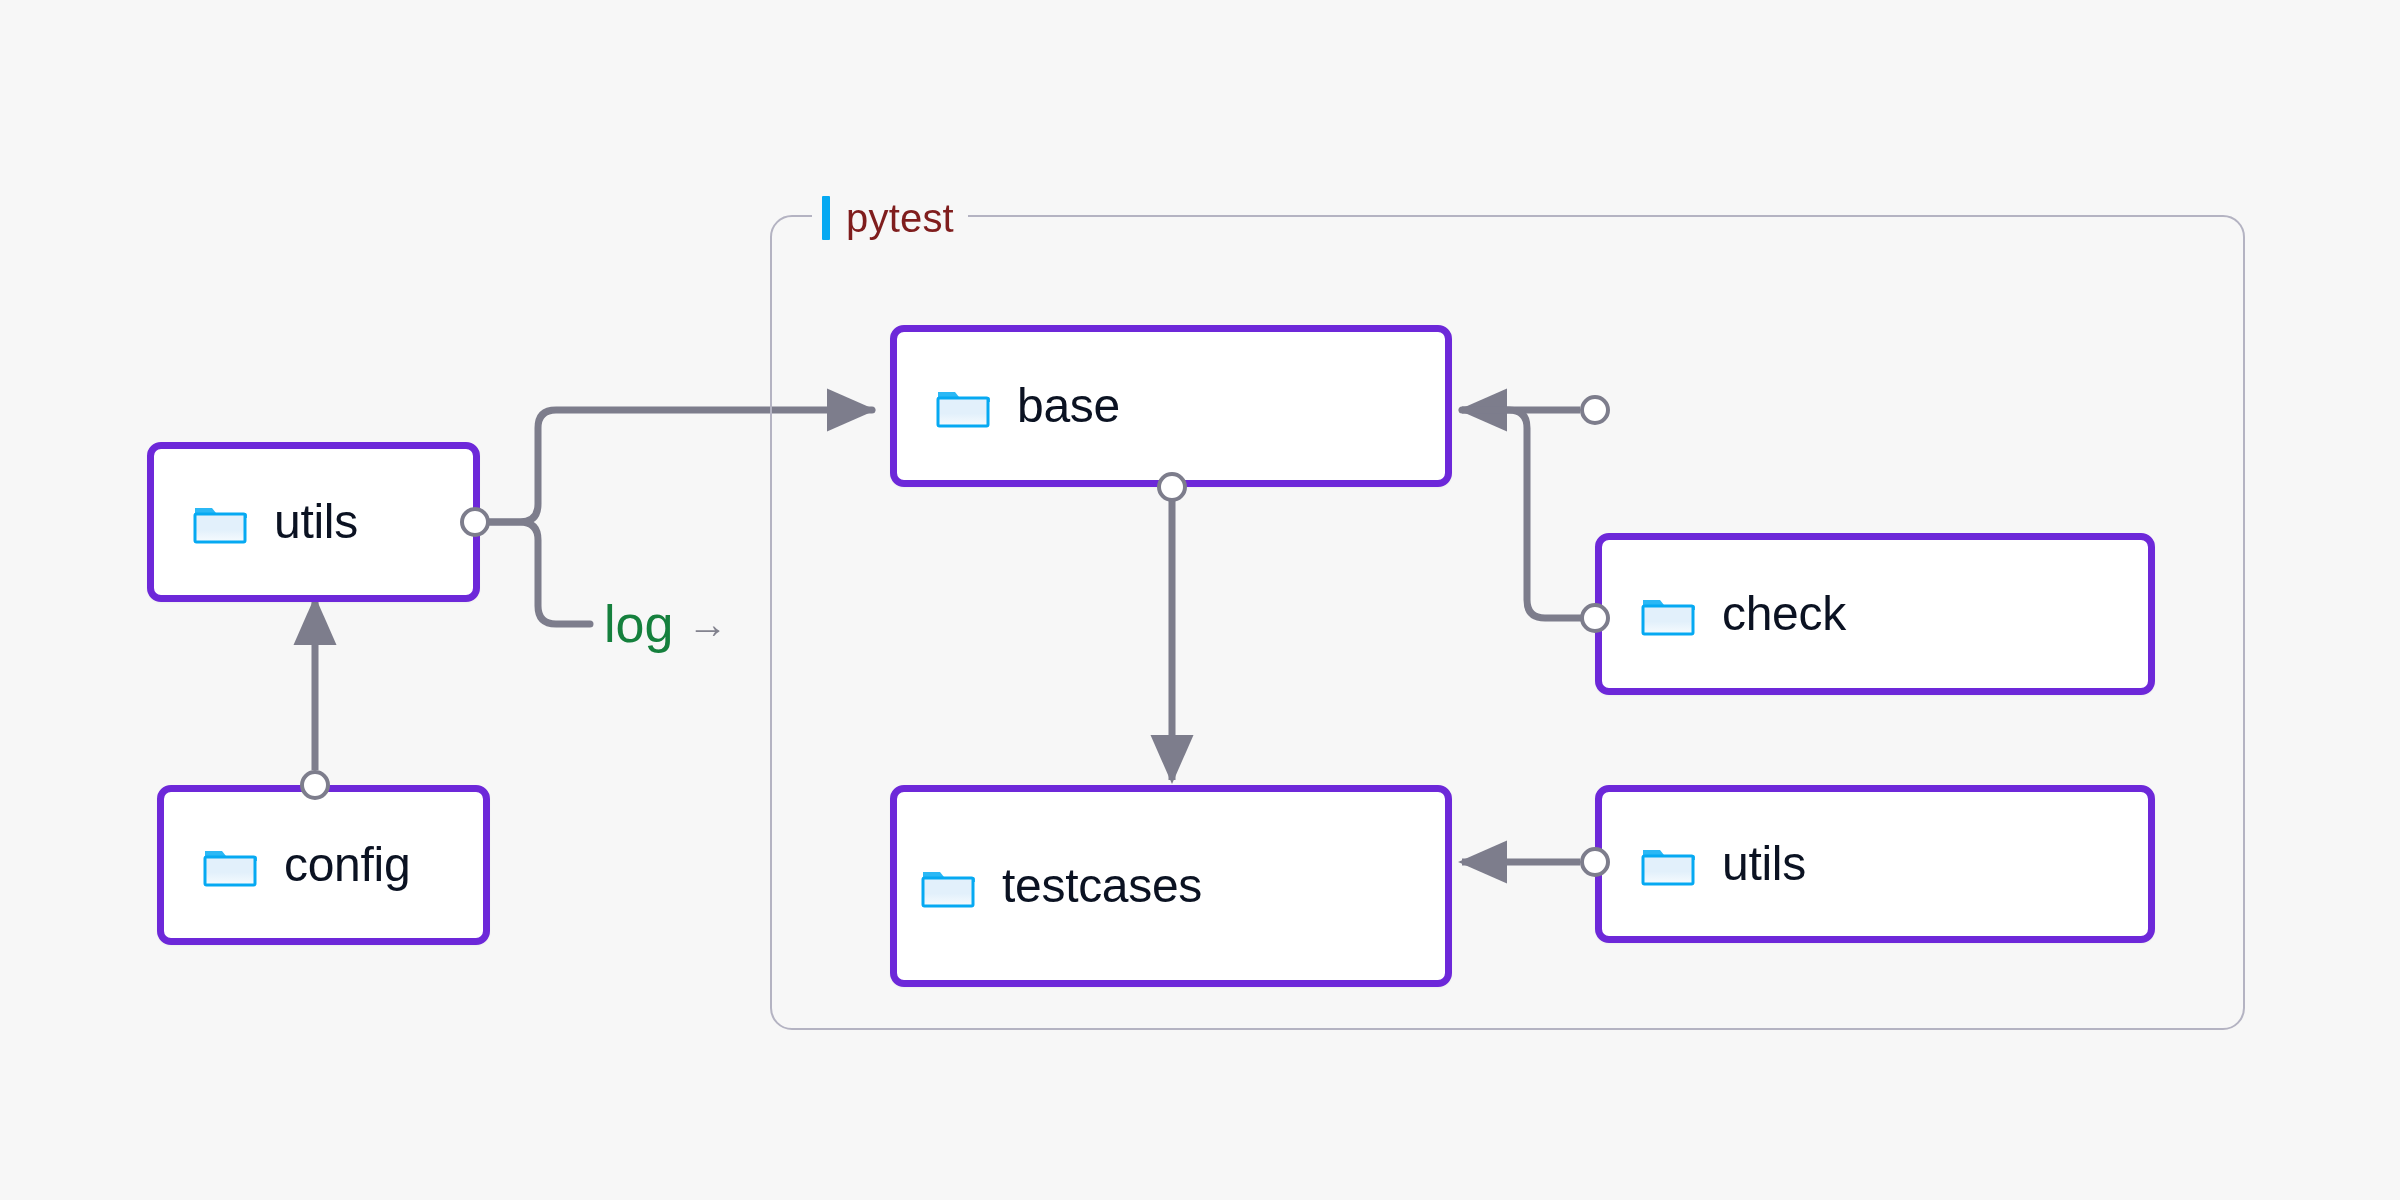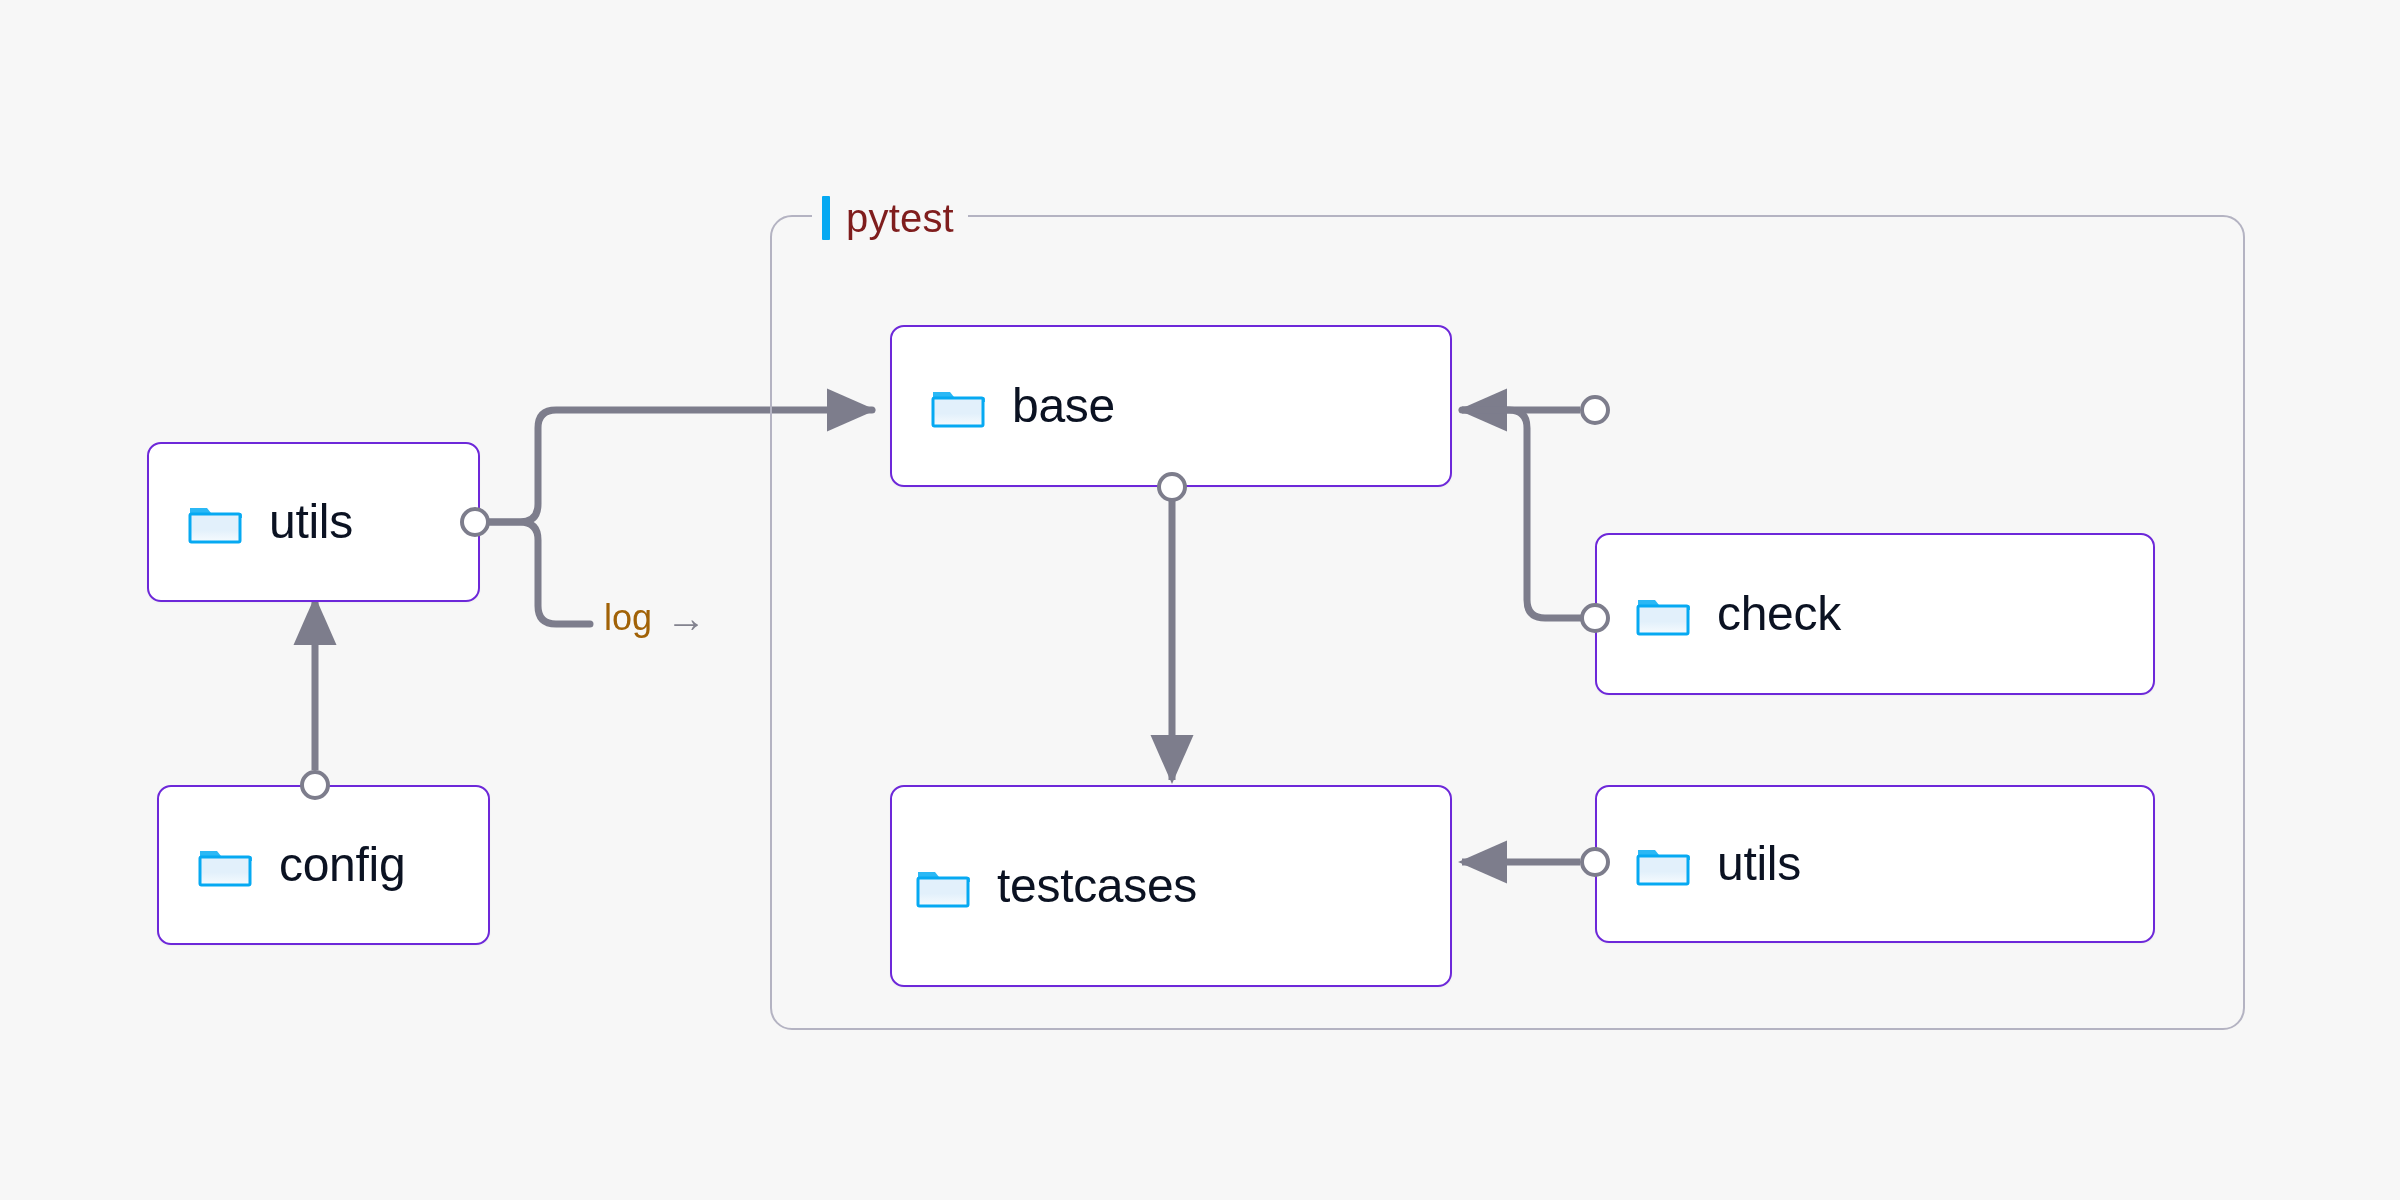--- a/index.html
+++ b/index.html
@@ -59,21 +59,21 @@
     font-size: 40px;
     color: #7f1d1d;
     letter-spacing: 0.2px;
   }
 
   
   .node {
     position: absolute;
     box-sizing: border-box;
     background: #ffffff;
-    border: 2px solid #6d28d9;
+    border: 7px solid #6d28d9;
     border-radius: 14px;
     display: flex;
     align-items: center;
     padding-left: 38px;
     gap: 26px;
     box-shadow: 0 1px 2px rgba(16,24,40,0.04);
   }
   .node-label {
     font-size: 48px;
     color: #0b1222;
@@ -102,22 +102,22 @@
 
   
   .edge-label {
     position: absolute;
     display: flex;
     align-items: center;
     gap: 14px;
     white-space: nowrap;
   }
   .edge-label-text {
-    font-size: 36px;
-    color: #a16207;
+    font-size: 52px;
+    color: #15803d;
     line-height: 1;
   }
   .edge-label-arrow {
     font-size: 40px;
     color: #83838f;
     line-height: 1;
   }
 </style>
 </head>
 <body>

